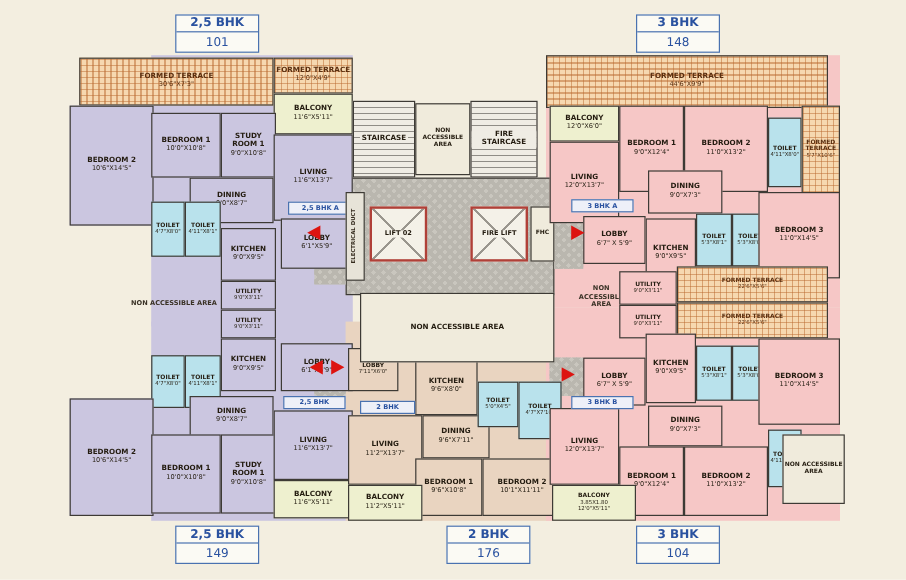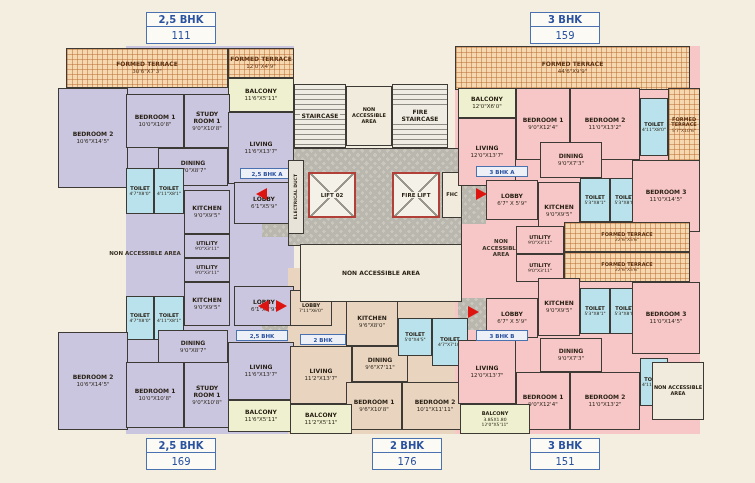--- a/index.html
+++ b/index.html
@@ -360,32 +360,32 @@
     </div>
 
   <div class="arrow-l" style="left:256px;top:188px"></div>
   <div class="arrow-l" style="left:258px;top:300px"></div>
   <div class="arrow-r" style="left:276px;top:300px"></div>
   <div class="arrow-r" style="left:476px;top:188px"></div>
   <div class="arrow-r" style="left:468px;top:306px"></div>
 
   <div class="biglabel" style="left:146px;top:12px;width:70px;height:32px">
     <div class="bl-type">2,5 BHK</div>
-    <div class="bl-num">111</div>
+    <div class="bl-num">101</div>
   </div>
   <div class="biglabel" style="left:530px;top:12px;width:70px;height:32px">
     <div class="bl-type">3 BHK</div>
-    <div class="bl-num">159</div>
+    <div class="bl-num">148</div>
   </div>
   <div class="biglabel" style="left:146px;top:438px;width:70px;height:32px">
     <div class="bl-type">2,5 BHK</div>
-    <div class="bl-num">169</div>
+    <div class="bl-num">149</div>
   </div>
   <div class="biglabel" style="left:372px;top:438px;width:70px;height:32px">
     <div class="bl-type">2 BHK</div>
     <div class="bl-num">176</div>
   </div>
   <div class="biglabel" style="left:530px;top:438px;width:70px;height:32px">
     <div class="bl-type">3 BHK</div>
-    <div class="bl-num">151</div>
+    <div class="bl-num">104</div>
   </div>
 
 </div>
 
 </body></html>

